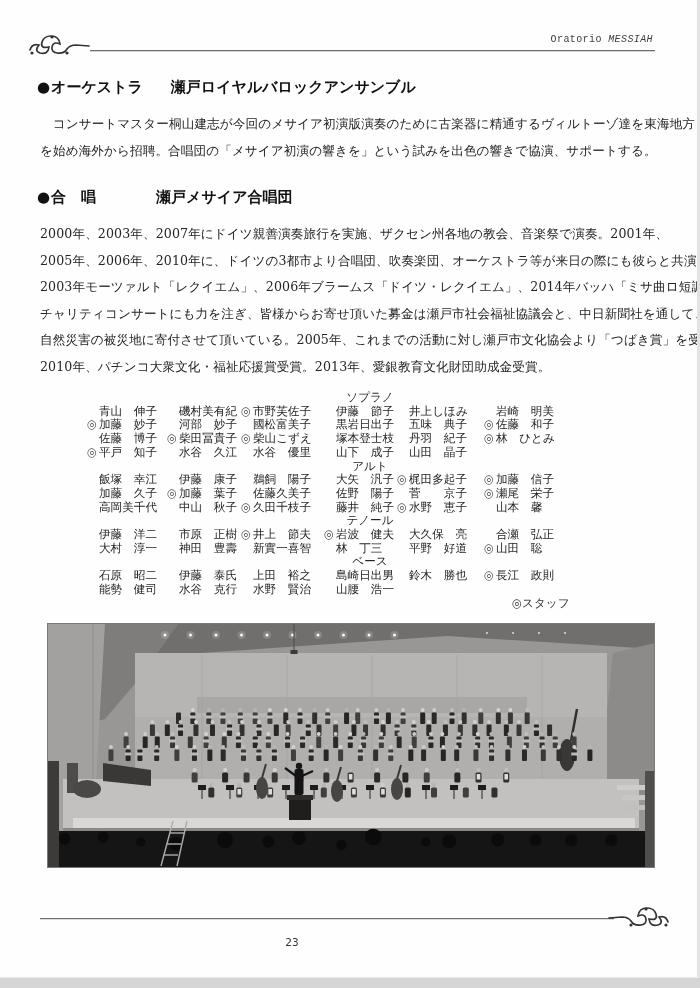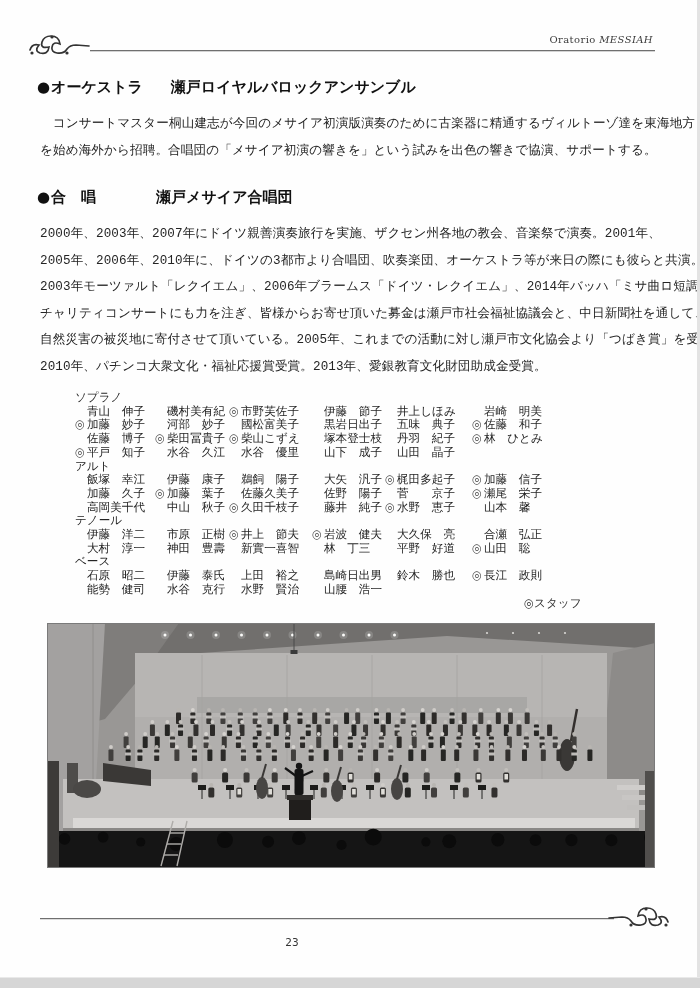--- a/index.html
+++ b/index.html
@@ -4,39 +4,39 @@
 <style>
   html,body{margin:0;padding:0;background:#ffffff;}
   .page{position:relative;width:700px;height:988px;background:#fefefe;overflow:hidden;
         font-family:"DejaVu Serif","Liberation Serif",serif;color:#262626;}
   
   .orn{position:absolute;}
   .orn-top{left:26px;top:31px;width:66px;height:28px;}
   .orn-bottom{left:606px;top:903px;width:66px;height:28px;transform:scaleX(-1);}
   .header-rule{position:absolute;left:90px;top:50px;width:565px;height:0;
                border-top:1.7px solid #6f6f6f;box-shadow:0 1px 0 rgba(160,160,160,.45);}
-  .journal{position:absolute;right:47px;top:34px;font-size:10px;color:#3c3c3c;letter-spacing:.4px;}
+  .journal{position:absolute;right:47px;top:34px;font-size:10px;color:#3c3c3c;letter-spacing:.4px;font-family:Liberation Mono, monospace;}
   .journal i{font-style:italic;}
   
   .h1{position:absolute;left:37px;font-family:"DejaVu Sans","Liberation Sans",sans-serif;
       font-weight:bold;font-size:15px;color:#111;white-space:nowrap;}
   .h1 .bullet{margin-right:1px;}
   .h1 .h-title{margin-left:28px;}
   .h2 .h-title{margin-left:60px;}
   
-  .para{position:absolute;left:40px;width:630px;font-size:12.6px;color:#242424;font-family:Liberation Mono, monospace;}
+  .para{position:absolute;left:40px;width:630px;font-size:12.6px;color:#242424;}
   .para .para-line{white-space:nowrap;line-height:26.6px;letter-spacing:.1px;}
   
   .roster{position:absolute;left:75px;top:391px;width:590px;font-size:11.6px;color:#242424;}
-  .group-label{line-height:13.7px;white-space:nowrap;}
-  .name-row{display:grid;grid-template-columns:80px 74px 83px 73px 87px 80px;margin-left:0;
+  .group-label{line-height:13.7px;white-space:nowrap;text-align:center;}
+  .name-row{display:grid;grid-template-columns:80px 74px 83px 73px 87px 80px;margin-left:12px;
             line-height:13.7px;}
   .name-cell{white-space:nowrap;}
   .name-cell .mark{display:inline-block;width:12px;color:#4d4d4d;}
-  .staff-note{position:absolute;left:524px;top:596px;font-size:11.6px;color:#333;}
+  .staff-note{position:absolute;left:512px;top:596px;font-size:11.6px;color:#333;}
   
   .photo{position:absolute;left:47px;top:623px;width:608px;height:245px;}
   .photo svg{display:block;width:608px;height:245px;}
   .caption{position:absolute;left:47px;top:876px;width:608px;text-align:center;
            font-size:11px;color:#2e2e2e;letter-spacing:.6px;white-space:nowrap;}
   
   .footer-rule{position:absolute;left:40px;top:918px;width:574px;height:0;
                border-top:1.6px solid #6f6f6f;box-shadow:0 1px 0 rgba(170,170,170,.4);}
   .pageno{position:absolute;left:0;top:936px;width:584px;text-align:center;
           font-family:"DejaVu Sans","Liberation Sans",sans-serif;font-size:10.5px;color:#333;}

